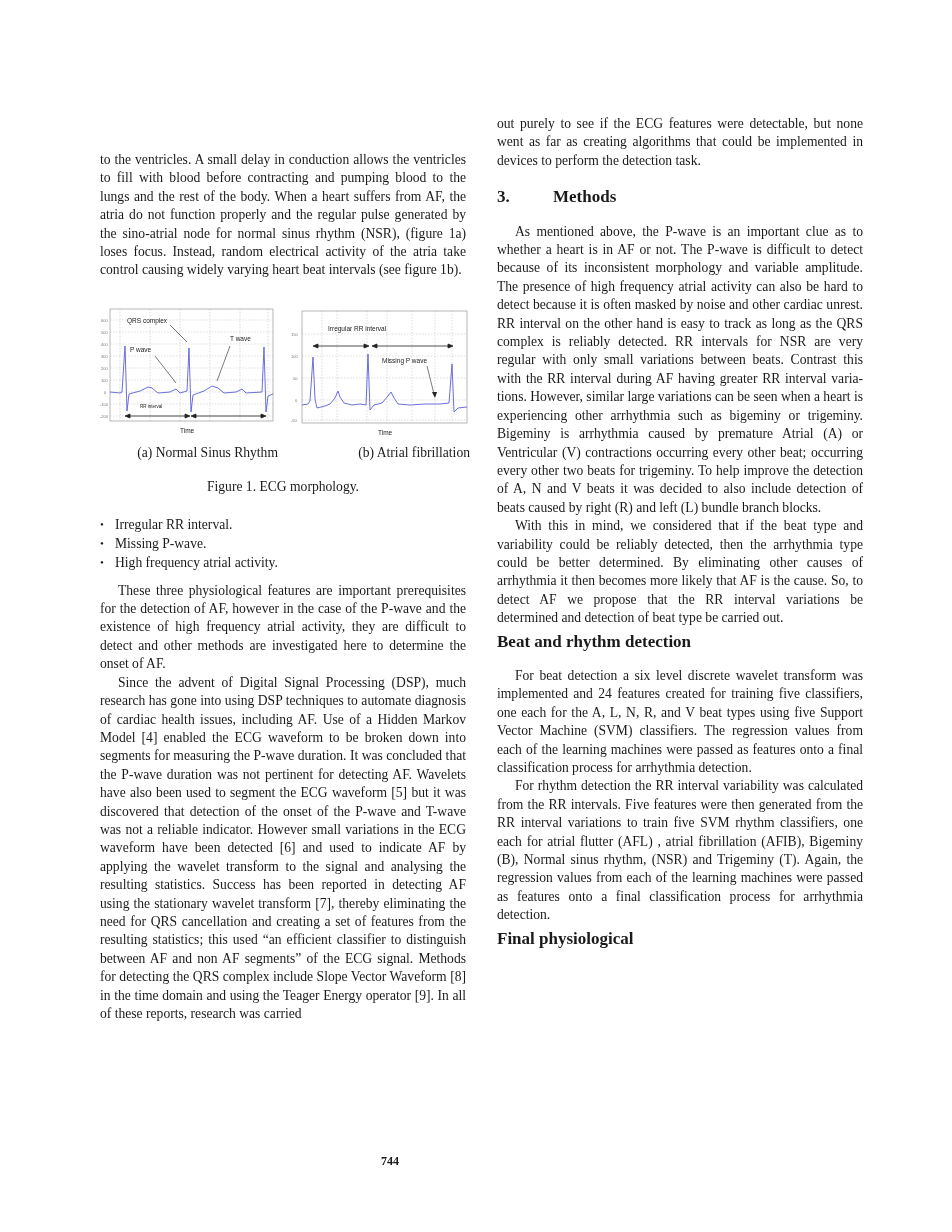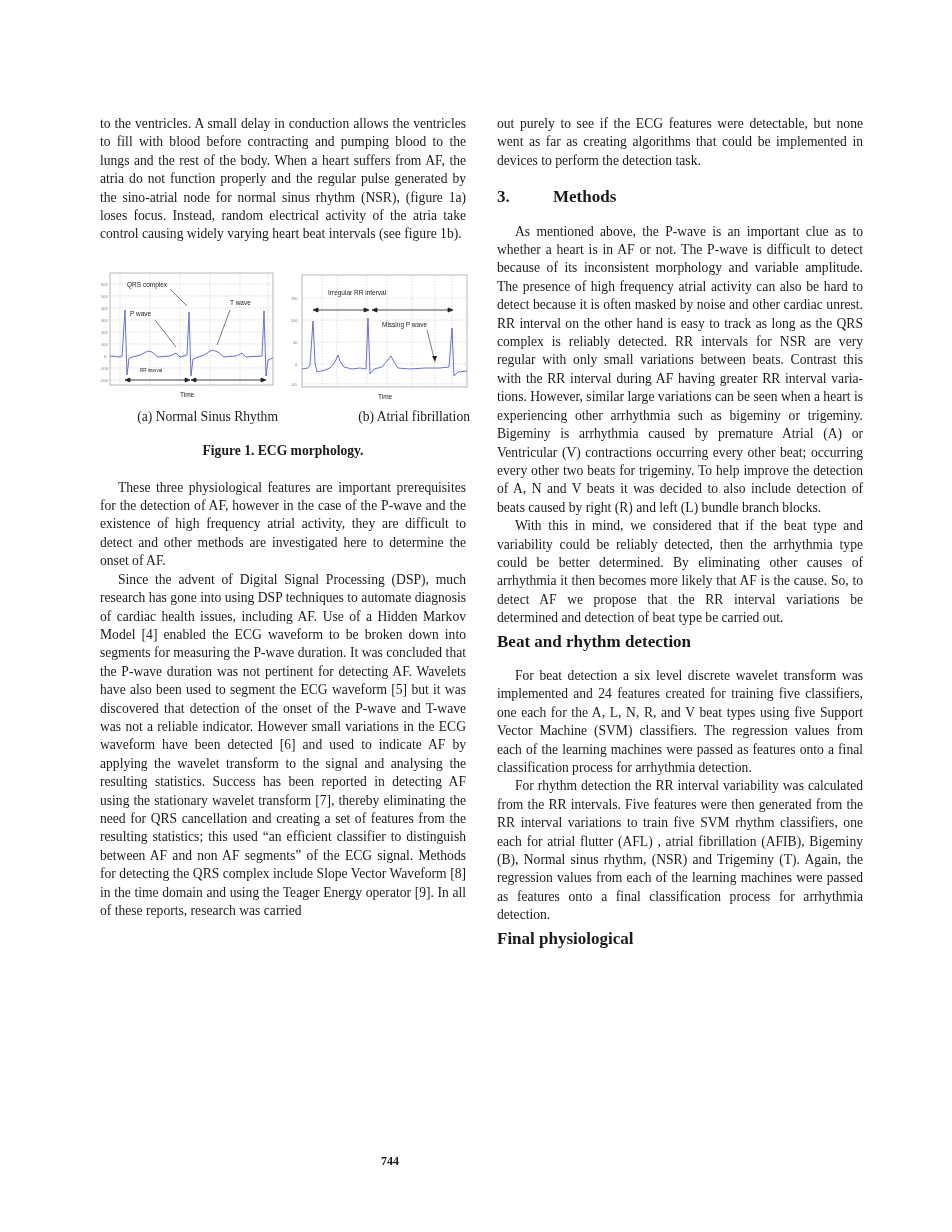--- a/index.html
+++ b/index.html
@@ -1,33 +1,33 @@
 <!DOCTYPE html>
 <html><head>
 <meta charset="utf-8">
 <style>
   html, body { margin: 0; padding: 0; background: #ffffff; }
   body { width: 952px; height: 1232px; position: relative; overflow: hidden;
          font-family: "Liberation Serif", "DejaVu Serif", serif; color: #1a1a1a; }
   .col { position: absolute; top: 115px; width: 366px; font-size: 13.6px; line-height: 18.4px; }
-  .col-left { left: 100px; }
+  .col-left { left: 100px; margin-top: 36px; }
   .col-right { left: 497px; }
   p { margin: 0; text-align: justify; hyphens: manual; }
   p.indent { text-indent: 18px; }
   h2.sec { font-size: 17px; font-weight: bold; margin: 18px 0 16px 0; display: flex; }
   h2.sec .num { width: 56px; }
   h3.sub { font-size: 17px; font-weight: bold; margin: 5px 0 16px 0; }
   ul.bullets { list-style: none; margin: 10px 0 10px 0; padding: 0; }
   ul.bullets li { position: relative; padding-left: 15px; line-height: 19px; }
   ul.bullets li::before { content: "\2022"; position: absolute; left: 0; top: 0; font-size: 11px; }
   .figure-row { display: flex; justify-content: space-between; margin-top: 26px; width: 370px; }
   .subfig { display: flex; flex-direction: column; align-items: flex-end; }
   .subfig svg { display: block; }
   .subcap { font-size: 13.6px; margin-top: 6px; }
-  .figcap { text-align: center; font-size: 13.6px; margin: 16px 0 18px 0; font-weight: bold; }
+  .figcap { text-align: center; font-size: 13.6px; margin: 16px 0 18px 0; }
   .page-number { position: absolute; top: 1154px; left: 0; width: 780px; text-align: center;
                  font-weight: bold; font-size: 12px; }
   .tick { font-family: "Liberation Sans", sans-serif; font-size: 4px; fill: #777; }
   .annot { font-family: "Liberation Sans", sans-serif; font-size: 6.5px; fill: #222; }
   .annot-sm { font-family: "Liberation Sans", sans-serif; font-size: 4.5px; fill: #222; }
   .axlabel { font-family: "Liberation Sans", sans-serif; font-size: 6.5px; fill: #222; }
 </style>
 </head>
 <body>
 
@@ -129,20 +129,25 @@
           <line x1="137" y1="60" x2="144" y2="88" stroke="#222" stroke-width="0.6"></line>
           <polygon points="145,92 142,86 147,86" fill="#222"></polygon>
         </g>
         <text class="axlabel" x="88" y="129">Time</text>
       </svg>
       <div class="subcap">(b) Atrial fibrillation</div>
     </div>
   </div>
   <div class="figcap">Figure 1. ECG morphology.</div>
 
+  <ul class="bullets">
+    <li>Irregular RR interval.</li>
+    <li>Missing P-wave.</li>
+    <li>High frequency atrial activity.</li>
+  </ul>
   <p class="indent">These three physiological features are important prereq­uisites for the detection of AF, however in the case of the P-wave and the existence of high frequency atrial activity, they are difficult to detect and other methods are investi­gated here to determine the onset of AF.</p>
   <p class="indent">Since the advent of Digital Signal Processing (DSP), much research has gone into using DSP techniques to auto­mate diagnosis of cardiac health issues, including AF. Use of a Hidden Markov Model [4] enabled the ECG waveform to be broken down into segments for measuring the P-wave duration. It was concluded that the P-wave duration was not pertinent for detecting AF. Wavelets have also been used to segment the ECG waveform [5] but it was discov­ered that detection of the onset of the P-wave and T-wave was not a reliable indicator. However small variations in the ECG waveform have been detected [6] and used to in­dicate AF by applying the wavelet transform to the signal and analysing the resulting statistics. Success has been re­ported in detecting AF using the stationary wavelet trans­form [7], thereby eliminating the need for QRS cancella­tion and creating a set of features from the resulting statis­tics; this used “an efficient classifier to distinguish between AF and non AF segments” of the ECG signal. Methods for detecting the QRS complex include Slope Vector Wave­form [8] in the time domain and using the Teager Energy operator [9]. In all of these reports, research was carried</p>
 </div>
 
 <div class="col col-right">
   <p>out purely to see if the ECG features were detectable, but none went as far as creating algorithms that could be im­plemented in devices to perform the detection task.</p>
   <h2 class="sec">
     <span class="num">3.</span>
     <span>Methods</span>
   </h2>

